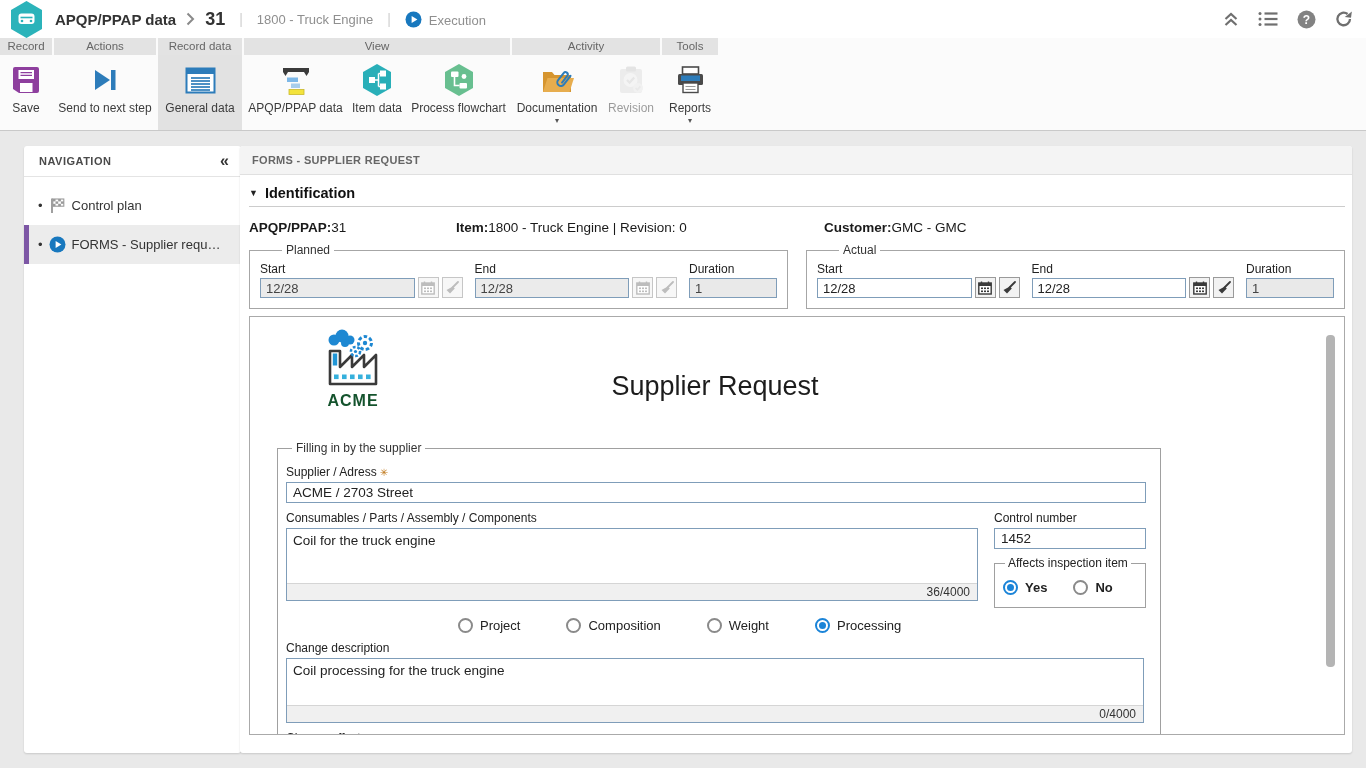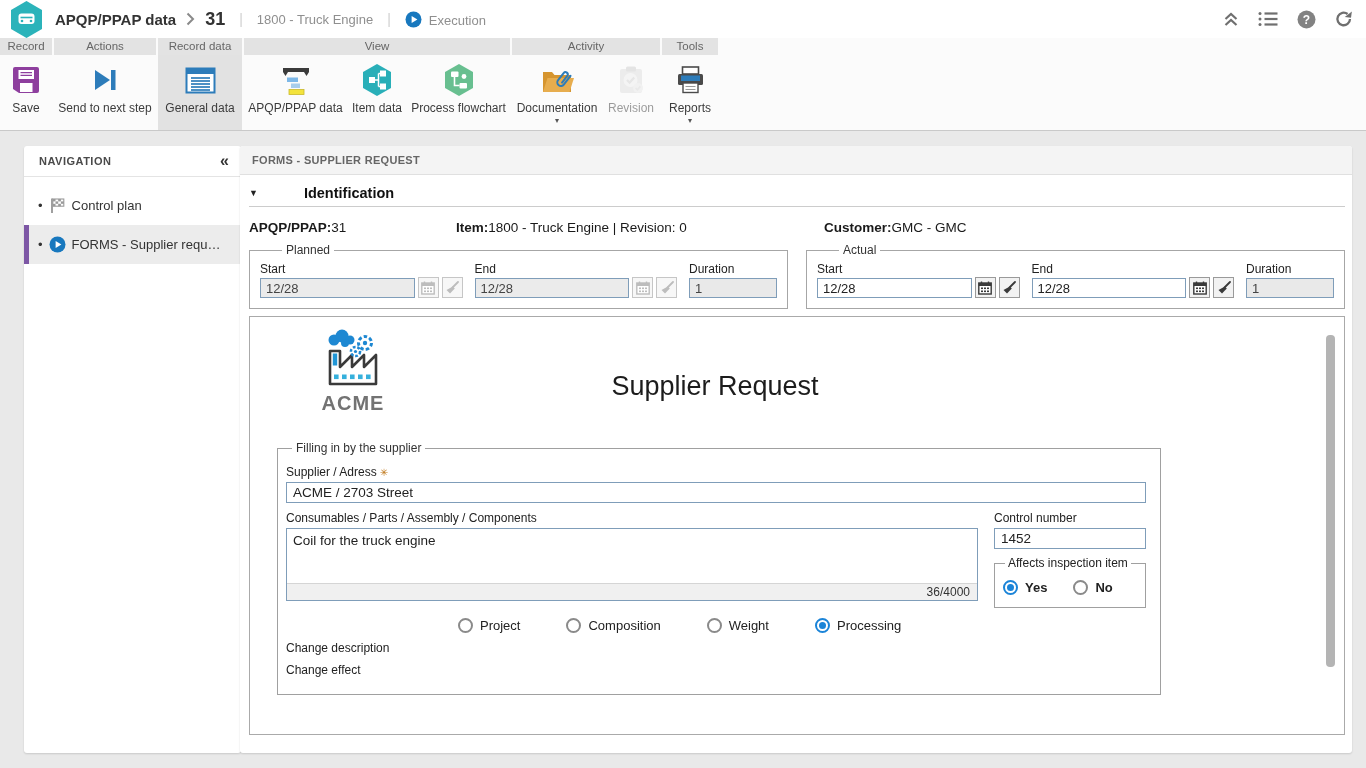--- a/index.html
+++ b/index.html
@@ -55,21 +55,21 @@
   .nav-bullet { font-size:13px; color:#333; line-height:10px; }
   .nav-item .nicon { display:flex; }
 
   
   .main-titlebar { height:29px; background:#f4f4f4; border-bottom:1px solid #e0e0e0;
     font-size:11px; font-weight:bold; color:#666; letter-spacing:.3px; line-height:29px;
     padding-left:12px; }
   .main-content { position:relative; padding:10px 7px 0 9px; height:calc(100% - 29px); }
   .sec-head { display:flex; align-items:center; gap:7px; cursor:pointer; }
   .sec-caret { font-size:9px; color:#222; }
-  .sec-title { font-size:14.5px; font-weight:bold; color:#111;margin-left:39px; }
+  .sec-title { font-size:14.5px; font-weight:bold; color:#111; }
   .sec-rule { border:none; border-top:1px solid #ccc; margin-top:5px; }
   .info-row { display:flex; margin-top:13px; font-size:13.5px; color:#1a1a1a; }
   .info-col b { font-weight:bold; }
   .info-col.c1 { width:207px; }
   .info-col.c2 { width:368px; }
 
   .sched-row { display:flex; gap:18px; margin-top:8px; }
   fieldset.sched { flex:1; border:1px solid #a6a6a6; padding:5px 10px 10px 10px; }
   fieldset.sched legend { font-size:12px; color:#333; margin-left:22px; padding:0 4px; }
   .sched-fields { display:flex; align-items:flex-end; }
@@ -88,21 +88,21 @@
   .fld-gap { width:12px; }
   .fld.dur-fld { width:88px; flex:0 0 auto; }
 
   
   #form-frame { position:relative; margin-top:7px; border:1px solid #aaa; height:419px;
     overflow:hidden; background:#fff; }
   #form-scrollthumb { position:absolute; right:9px; top:18px; width:9px; height:332px;
     background:#b4b4b4; border-radius:4px; cursor:pointer; }
   .form-head { position:relative; height:124px; }
   .form-logo { position:absolute; left:70px; top:10px; width:66px; text-align:center; }
-  .form-logo .coname { font-size:20px; font-weight:bold; color:#737373; letter-spacing:1px; margin-top:1px; }
+  .form-logo .coname { font-size:16px; font-weight:bold; color:#14532d; letter-spacing:1px; margin-top:1px; }
   .form-title { position:absolute; left:215px; top:54px; width:500px; text-align:center;
     font-size:27px; color:#1c1c1c; }
   fieldset.supplier { margin-left:27px; width:880px; border:1px solid #a0a0a0;
     padding:2px 14px 14px 8px; }
   fieldset.supplier legend { font-size:12px; color:#333; margin-left:6px; padding:0 4px; }
   .flabel { font-size:12px; color:#222; margin:8px 0 3px 0; }
   .req-mark { color:#c0791d; font-size:10px; margin-left:3px; }
   .fin { height:21px; border:1px solid #7f9db9; font-size:13.5px; padding:1px 6px;
     font-family:"Liberation Sans", sans-serif; color:#222; width:100%; }
   .two-col { display:flex; }
@@ -627,20 +627,24 @@
               <span class="radio"></span>
               <span>Weight</span>
             </span>
             <span class="radio-opt plain">
               <span class="radio checked"></span>
               <span>Processing</span>
             </span>
           </div>
 
           <div class="flabel">Change description</div>
+          <div class="ta-box" style="width:858px">
+            <textarea rows="3" style="height: 46px;">Coil processing for the truck engine</textarea>
+            <div class="ta-counter">0/4000</div>
+          </div>
 
           <div class="flabel">Change effect</div>
           
         </fieldset>
       </div>
 
     </div>
   </div>
 </div>
 

